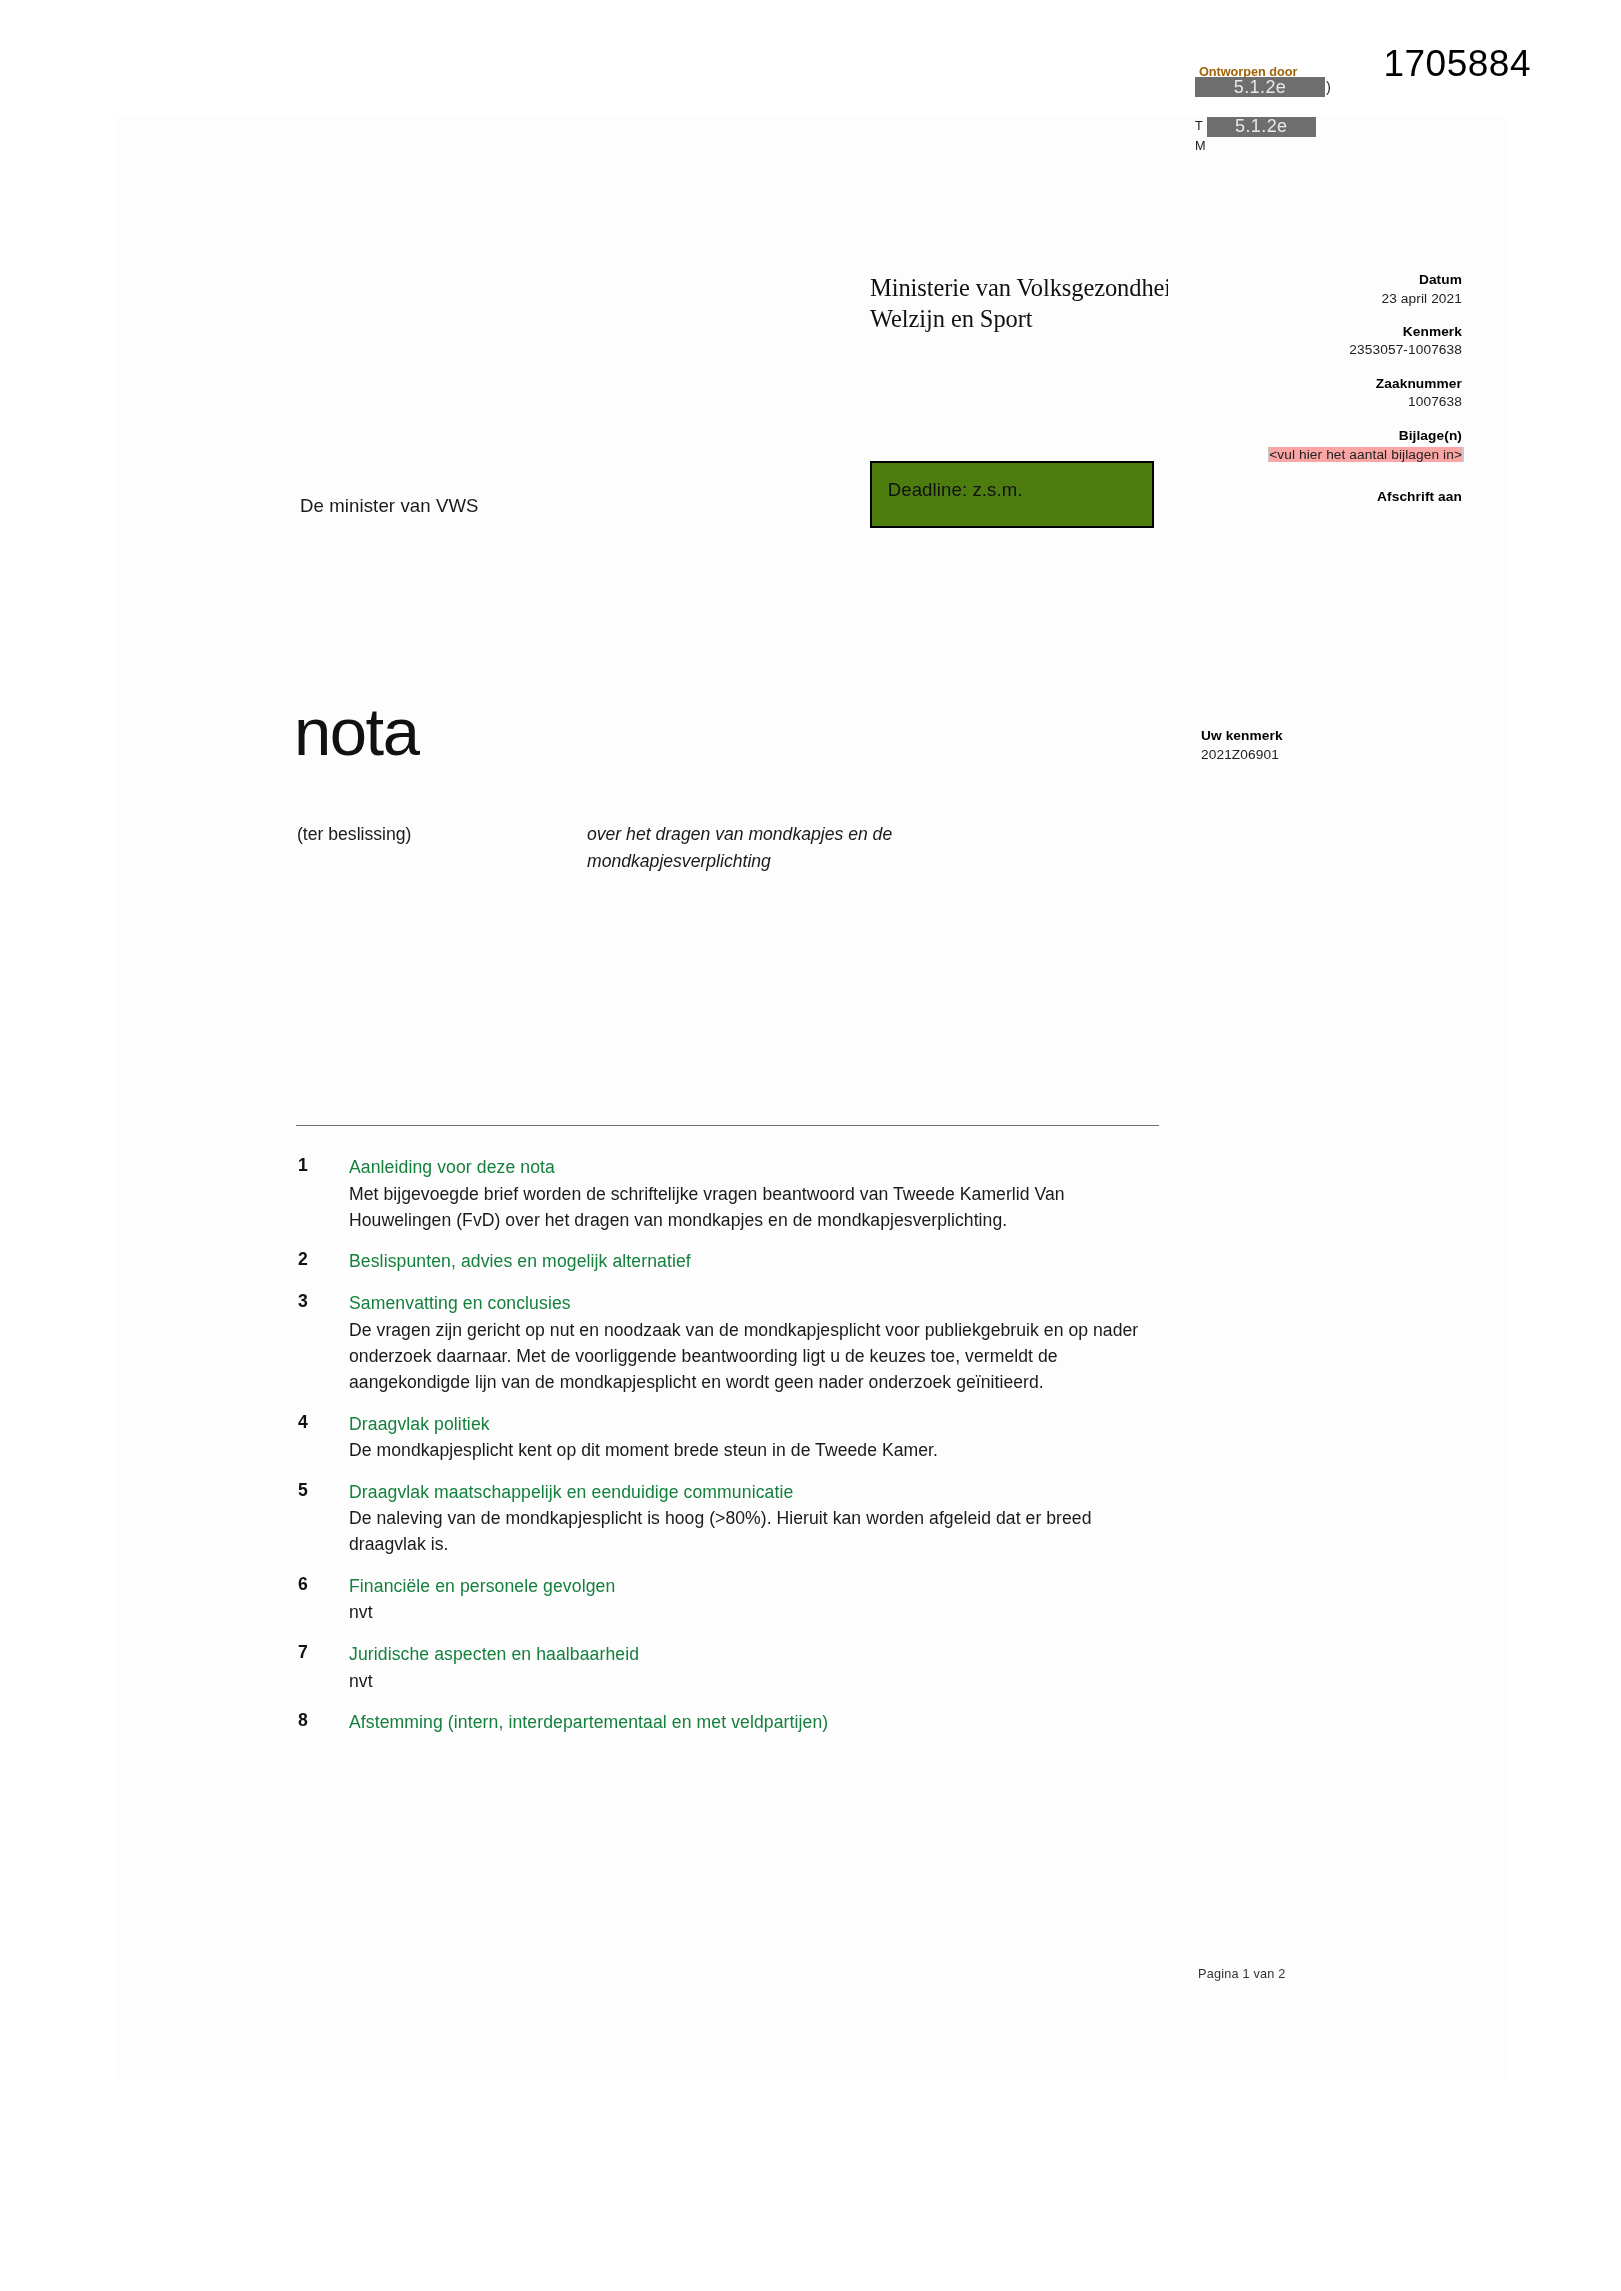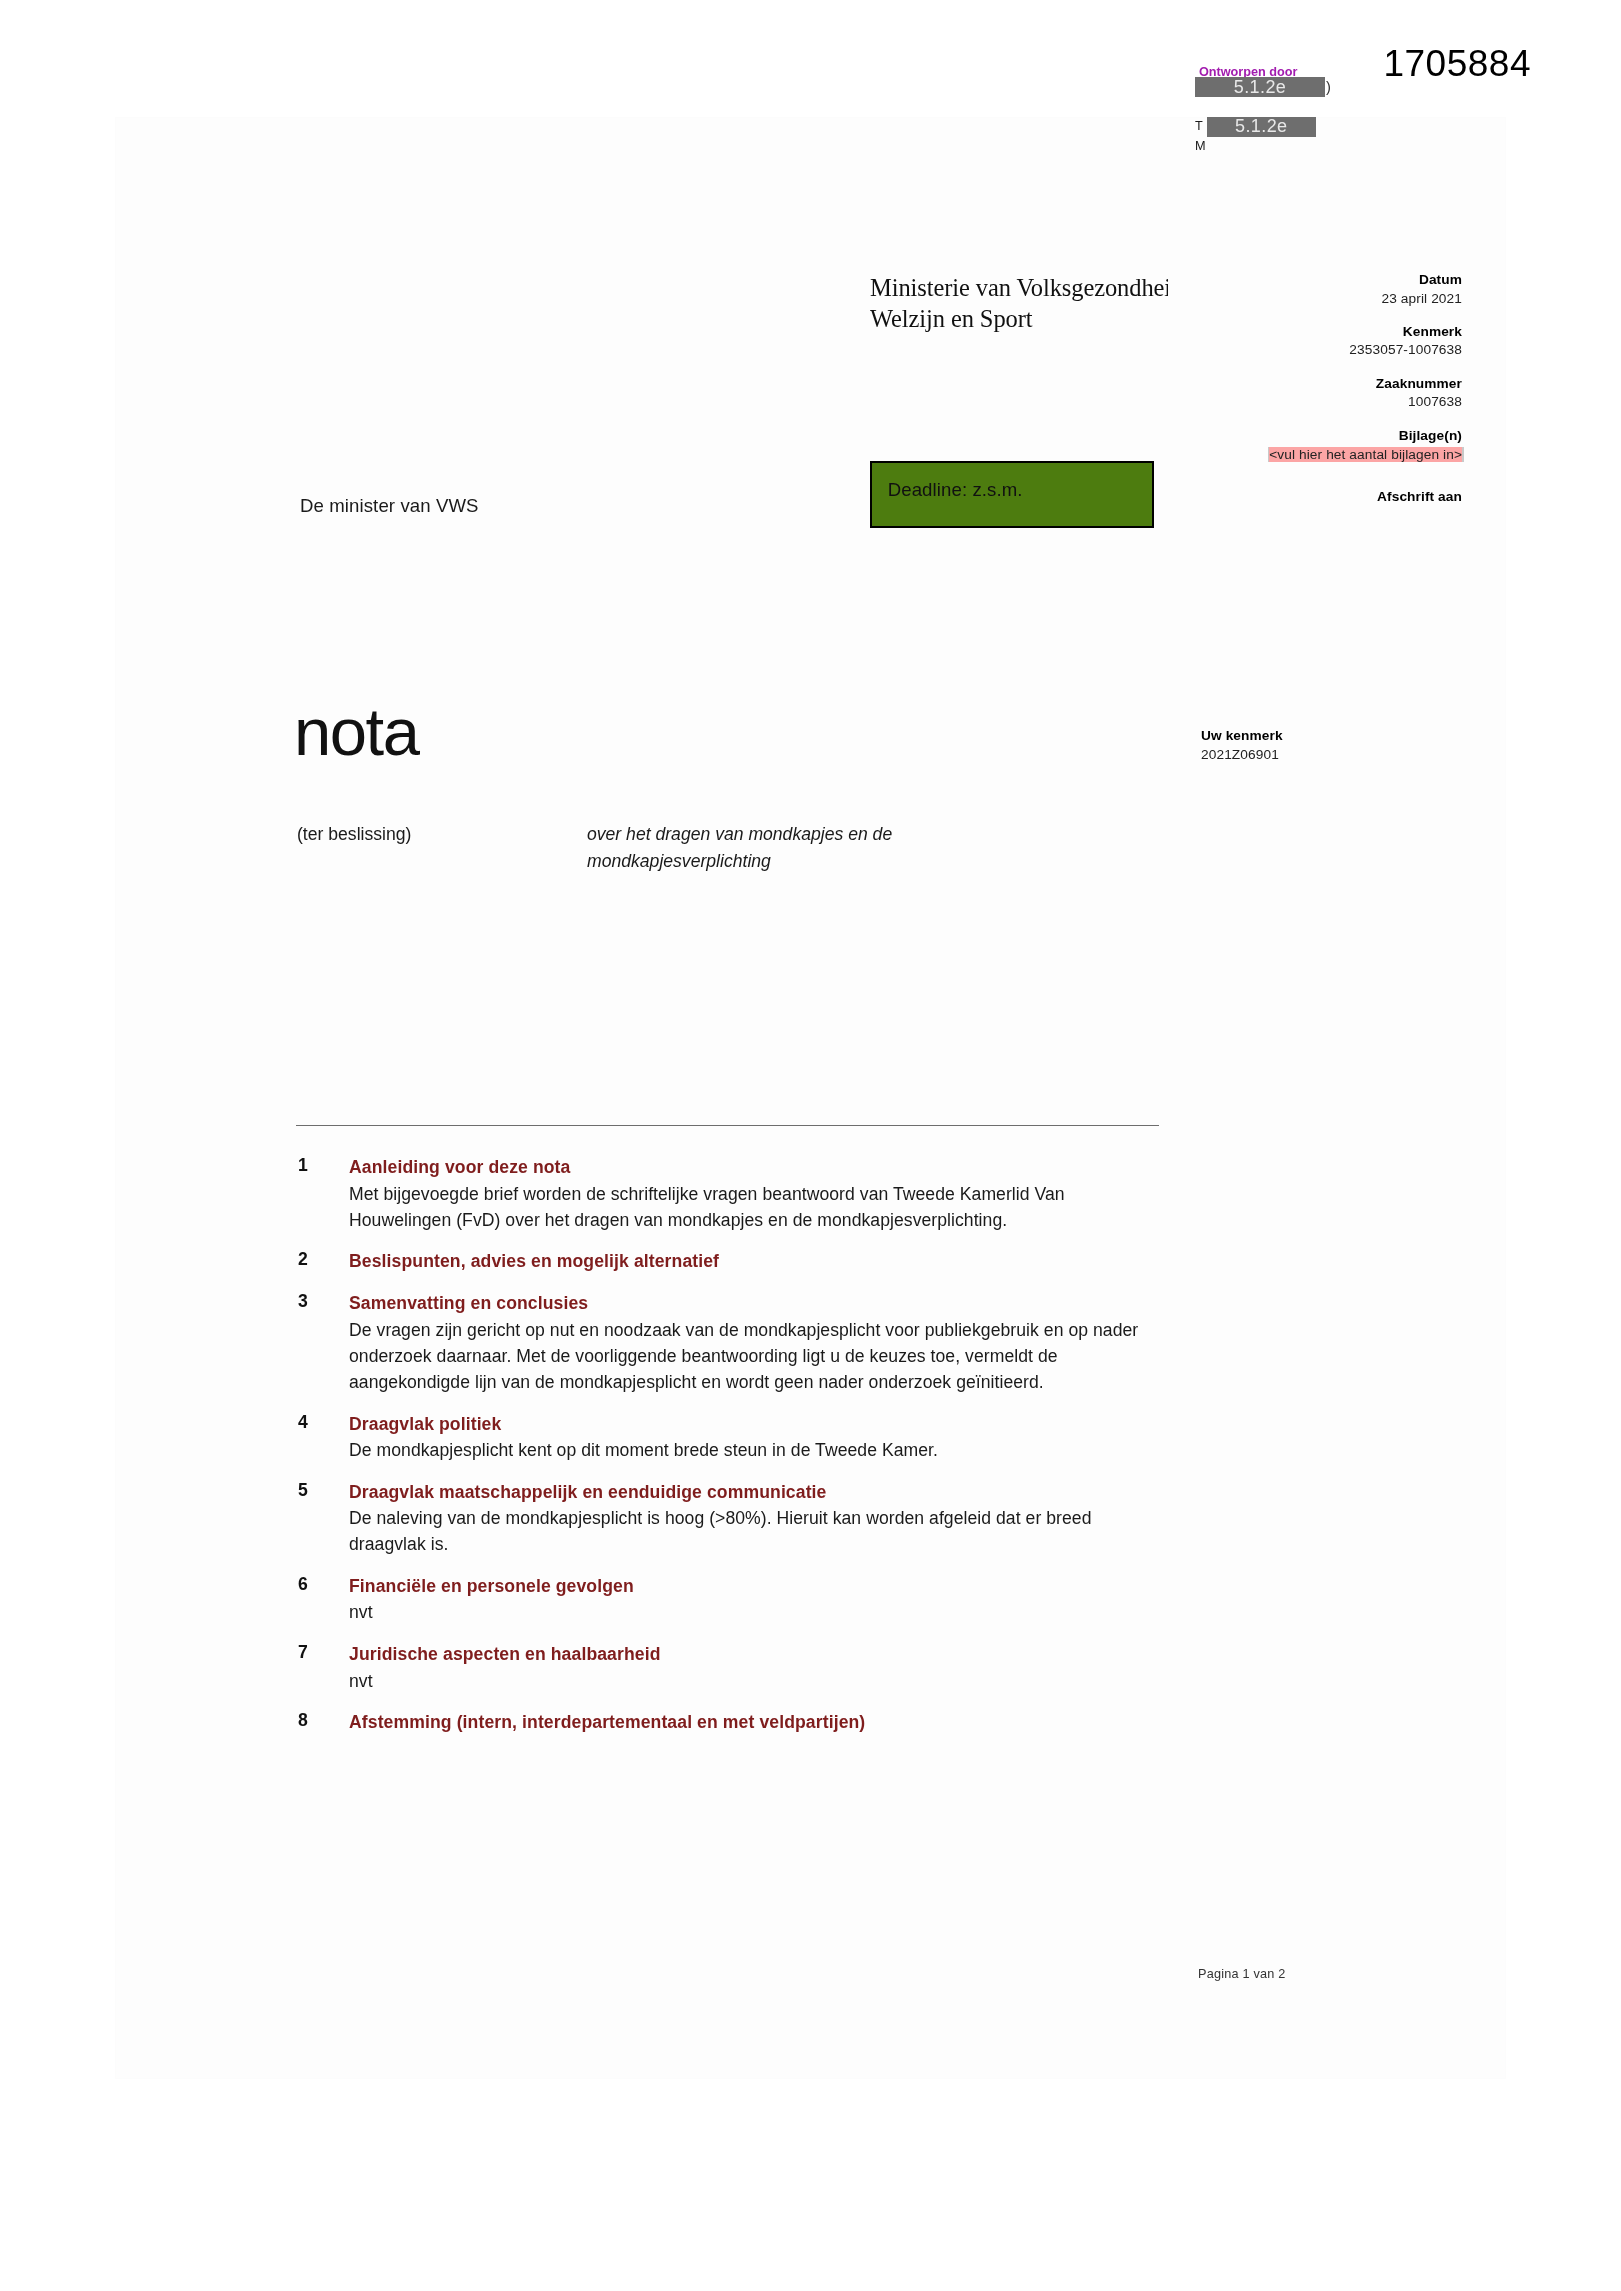--- a/index.html
+++ b/index.html
@@ -42,21 +42,21 @@
   
   #redaction-block {
     position: absolute;
     left: 1195px;
     top: 65px;
     width: 284px;
   }
   .redact-label-clipped {
     font-size: 12.7px;
     font-weight: bold;
-    color: #a21caf;
+    color: #a16207;
     height: 11.8px;
     overflow: hidden;
     line-height: 14.7px;
     position: relative;
     top: 0px;
     margin-left: 3.9px;
   }
   .redact-row {
     position: relative;
     white-space: nowrap;
@@ -237,22 +237,22 @@
   .section-num {
     position: absolute;
     left: 3.9px;
     top: 0;
     font-size: 17.6px;
     font-weight: bold;
     color: #111;
   }
   .section-heading {
     font-size: 17.6px;
-    font-weight: bold;
-    color: #7f1d1d;
+    font-weight: normal;
+    color: #15803d;
     line-height: 25.5px;
     letter-spacing: 0.1px;
   }
   .section-body {
     font-size: 17.6px;
     line-height: 26px;
     color: #1a1a1a;
     letter-spacing: 0.05px;
   }
 

